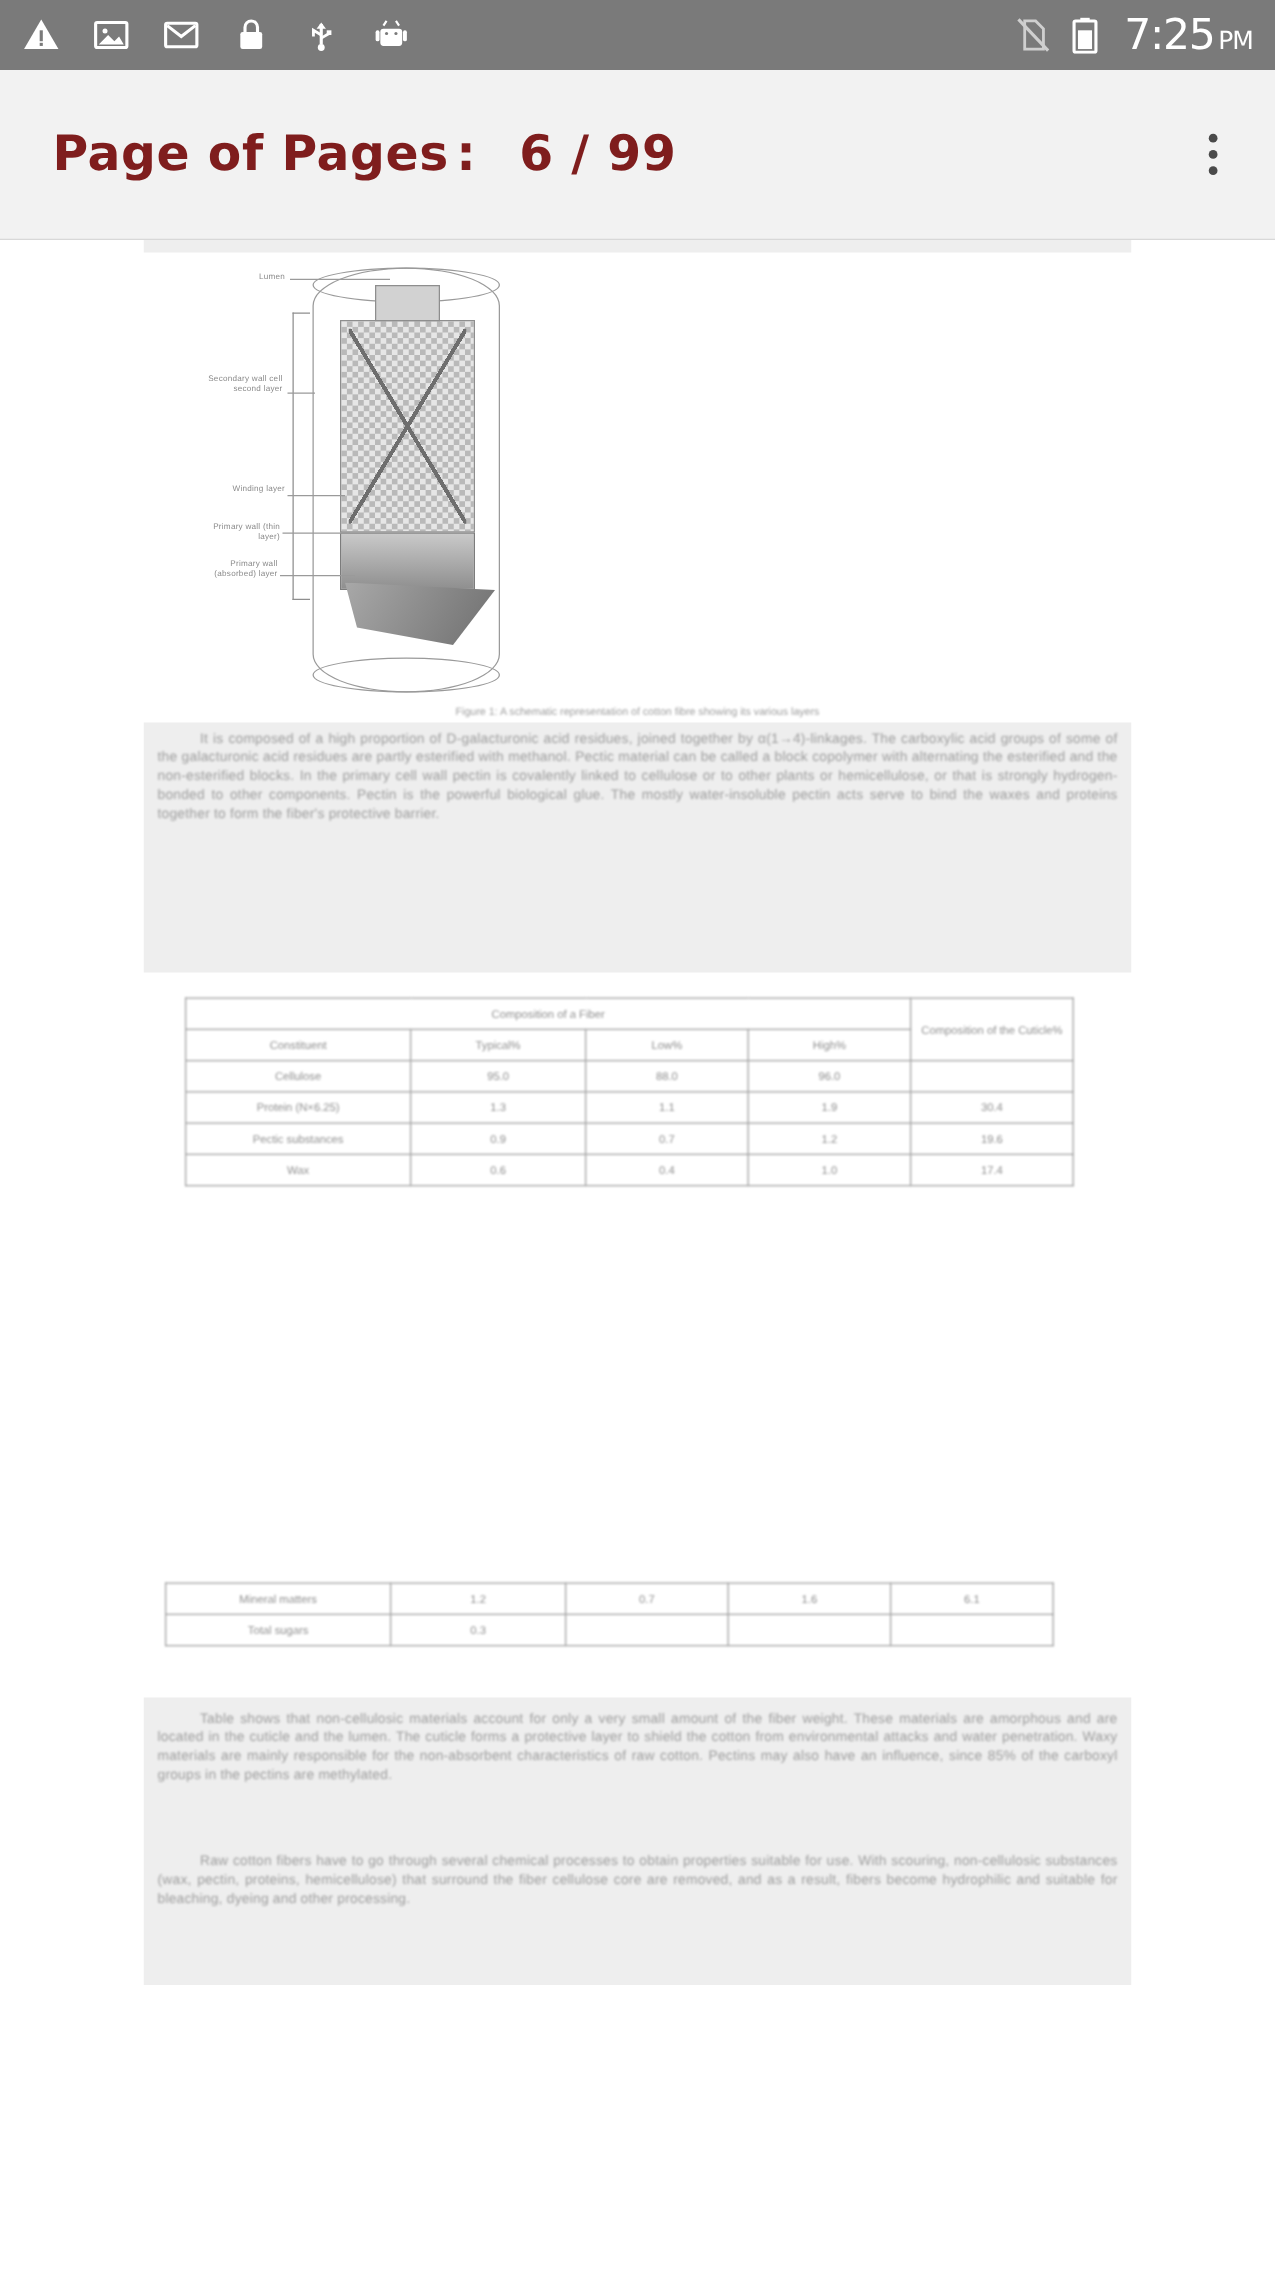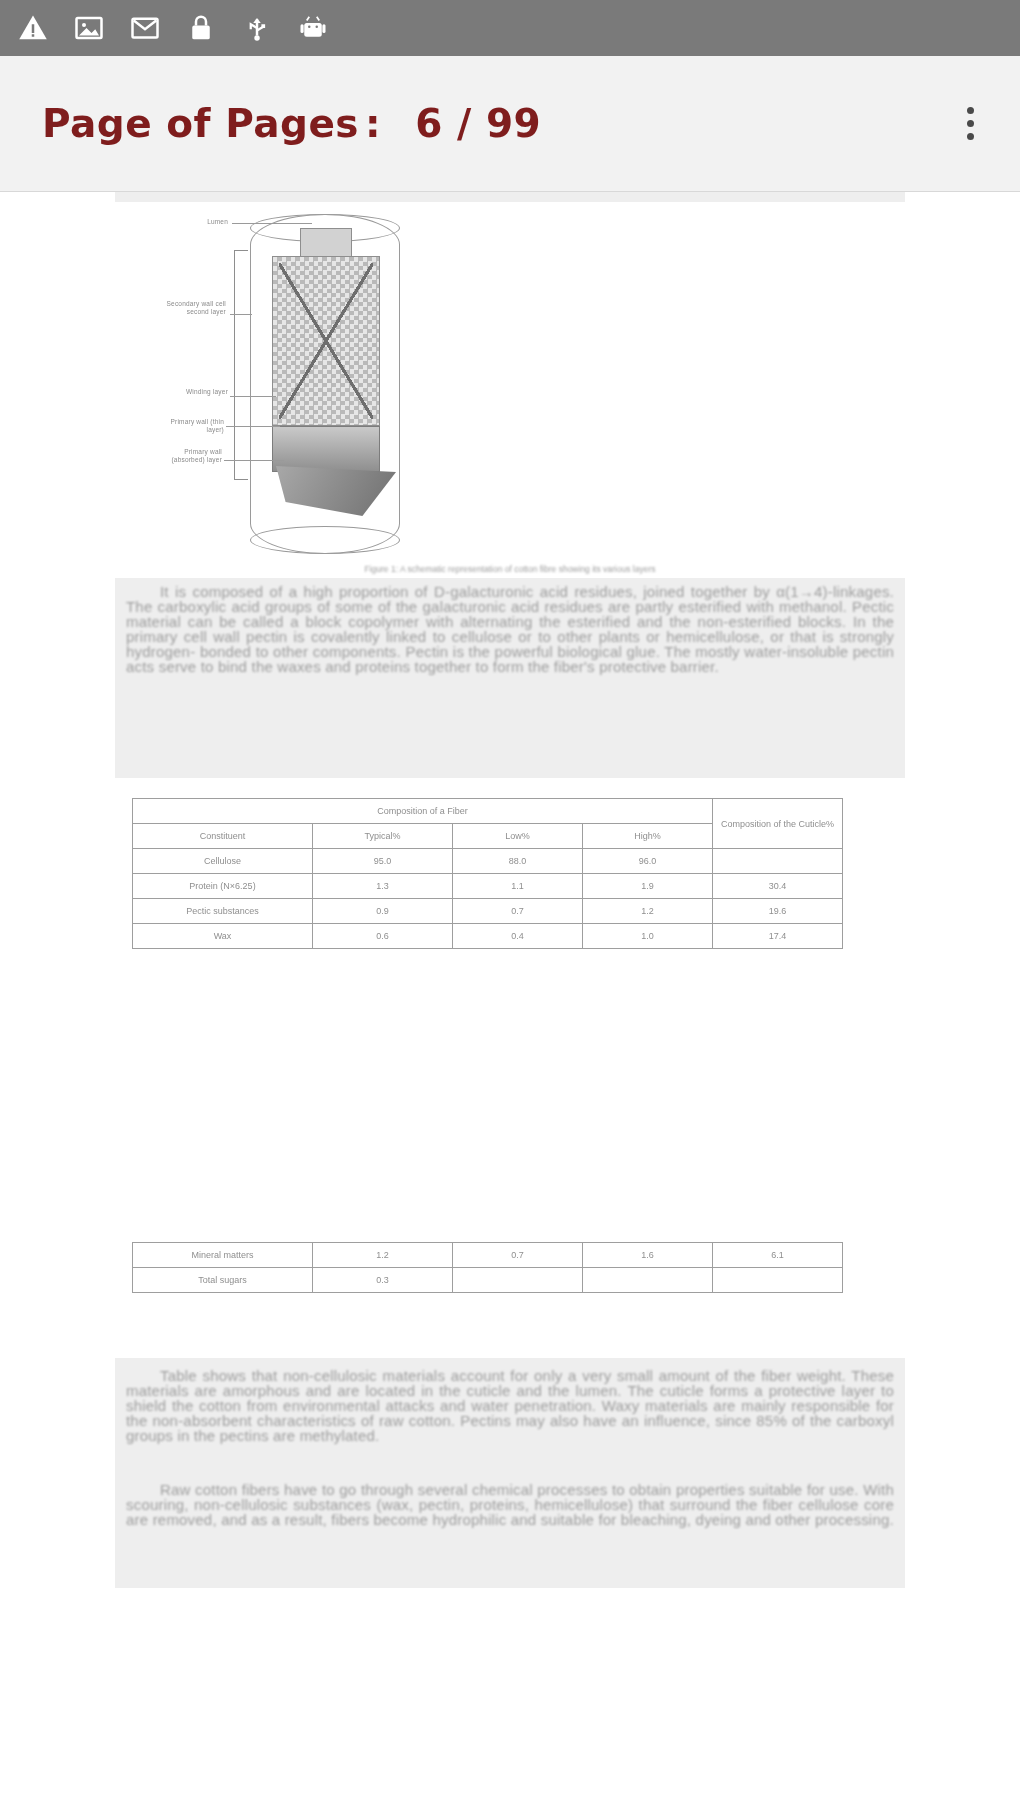--- a/index.html
+++ b/index.html
@@ -208,21 +208,21 @@
   .lead {
     position: absolute;
     height: 1px;
     background: #9a9a9a;
   }
 
   
   .para {
     position: absolute;
     color: #9d9d9d;
-    font-size: 15px;
+    font-size: 11px;
     line-height: 15px;
     text-align: justify;
     filter: blur(0.9px);
     letter-spacing: .2px;
   }
   .para.indent { text-indent: 34px; }
   .caption {
     position: absolute;
     color: #9d9d9d;
     font-size: 8.5px;
@@ -302,20 +302,36 @@
     <span class="sicon">
       <svg width="30" height="30" viewBox="0 0 24 24">
           <rect x="5" y="8" width="14" height="11" rx="2" fill="#fff"></rect>
           <rect x="2" y="9" width="2.5" height="7" rx="1.2" fill="#fff"></rect>
           <rect x="19.5" y="9" width="2.5" height="7" rx="1.2" fill="#fff"></rect>
           <path d="M7 6 L9 3 M17 6 L15 3" stroke="#fff" stroke-width="1.4"></path>
           <circle cx="9" cy="11" r="1" fill="#7a7a7a"></circle>
           <circle cx="15" cy="11" r="1" fill="#7a7a7a"></circle>
         </svg>
     </span>
+  </div>
+  <div class="status-right">
+    <span class="sicon">
+      <svg width="30" height="30" viewBox="0 0 24 24">
+          <path d="M7 3 h7 l5 5 v13 H7 Z" fill="none" stroke="#cfcfcf" stroke-width="1.8"></path>
+          <path d="M3 2 L22 22" stroke="#cfcfcf" stroke-width="2"></path>
+        </svg>
+    </span>
+    <span class="sicon">
+      <svg width="26" height="30" viewBox="0 0 18 24">
+          <rect x="6" y="1" width="6" height="2" fill="#fff"></rect>
+          <rect x="2" y="3" width="14" height="20" rx="1" fill="none" stroke="#fff" stroke-width="2"></rect>
+          <rect x="4.5" y="9" width="9" height="12" fill="#fff"></rect>
+        </svg>
+    </span>
+    <span class="clock"><span>7:25</span><span class="ampm">PM</span></span>
   </div>
 </div>
 
 <div class="appbar">
   <div class="appbar-title">
     <span>Page of Pages</span><span class="sep">:</span>&nbsp;&nbsp;<span>6 / 99</span>
   </div>
   <div class="overflow">
     <i></i>
     <i></i>
@@ -353,21 +369,21 @@
 
       <div class="lbl" style="left:-20px; top:244px;">Primary wall (absorbed) layer</div>
       <div class="lead" style="left:44px; top:256px; width:60px;"></div>
     </div>
 
     <div class="caption" style="top:372px; left:0;">Figure 1: A schematic representation of cotton fibre showing its various layers</div>
 
     <div class="band" style="left:115px; top:386px; width:790px; height:200px;"></div>
     <div class="para indent" style="left:126px; top:392px; width:768px;">It is composed of a high proportion of D-galacturonic acid residues, joined together by α(1→4)-linkages. The carboxylic acid groups of some of the galacturonic acid residues are partly esterified with methanol. Pectic material can be called a block copolymer with alternating the esterified and the non-esterified blocks. In the primary cell wall pectin is covalently linked to cellulose or to other plants or hemicellulose, or that is strongly hydrogen- bonded to other components. Pectin is the powerful biological glue. The mostly water-insoluble pectin acts serve to bind the waxes and proteins together to form the fiber's protective barrier.</div>
 
-    <table class="doc" style="left:132px; top:606px; width:710px;">
+    <table class="doc" style="left:148px; top:606px; width:710px;">
       <colgroup>
         <col style="width:180px">
           <col style="width:140px">
           <col style="width:130px">
           <col style="width:130px">
           <col style="width:130px">
       </colgroup>
       <tbody>
         <tr>
           <td colspan="4">Composition of a Fiber</td>
@@ -403,21 +419,21 @@
         <tr>
           <td>Wax</td>
           <td>0.6</td>
           <td>0.4</td>
           <td>1.0</td>
           <td>17.4</td>
         </tr>
       </tbody>
     </table>
 
-    <table class="doc" style="left:132px; top:1050px; width:710px;">
+    <table class="doc" style="left:132px; top:1074px; width:710px;">
       <colgroup>
         <col style="width:180px">
           <col style="width:140px">
           <col style="width:130px">
           <col style="width:130px">
           <col style="width:130px">
       </colgroup>
       <tbody>
         <tr>
           <td>Mineral matters</td>

